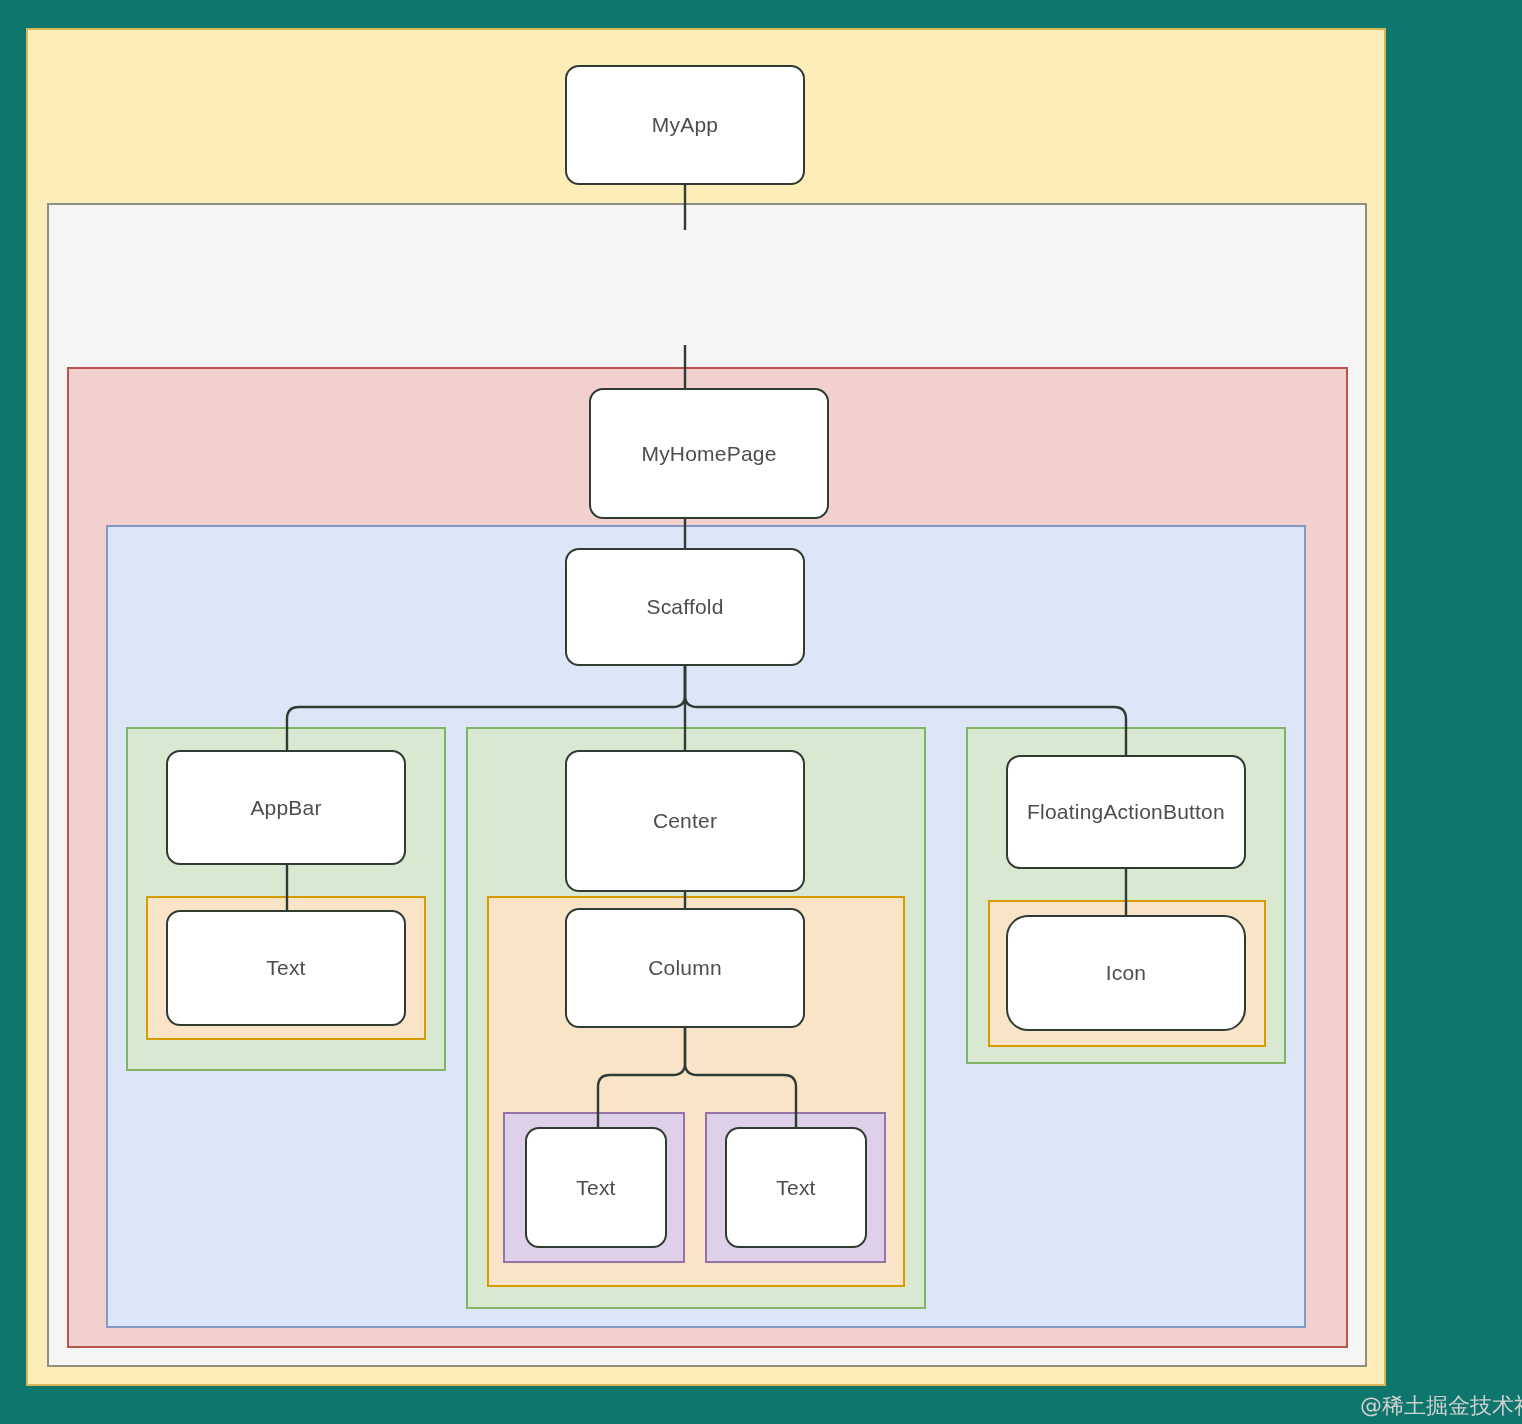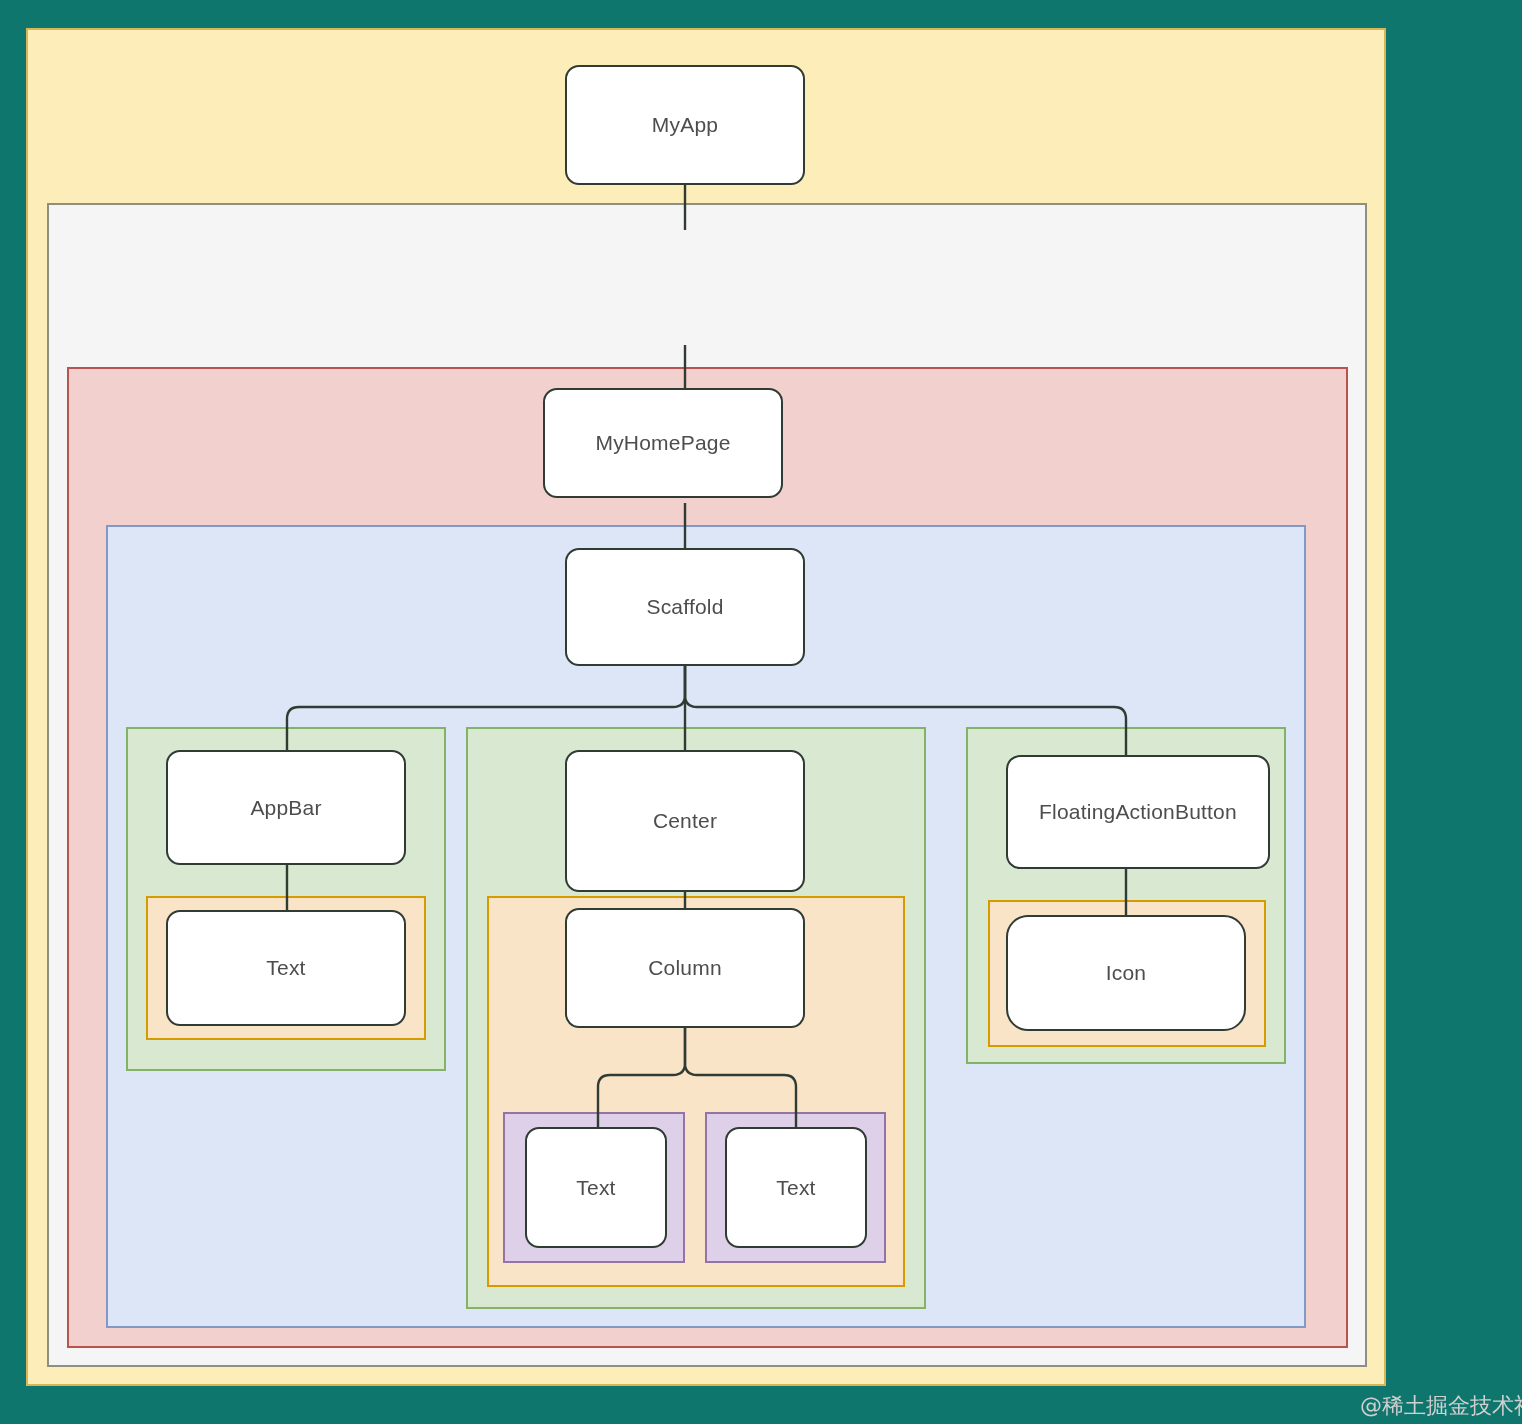--- a/index.html
+++ b/index.html
@@ -116,35 +116,35 @@
 
     <path d="M 685 1028 L 685 1063 Q 685 1075 673 1075 L 610 1075 Q 598 1075 598 1087 L 598 1135"></path>
     <path d="M 685 1028 L 685 1063 Q 685 1075 697 1075 L 784 1075 Q 796 1075 796 1087 L 796 1135"></path>
 
     <path d="M 1126 869 L 1126 935"></path>
   </svg>
 
   <div class="node" style="left:565px; top:65px; width:240px; height:120px;">MyApp</div>
 
 
-  <div class="node" style="left:543px; top:388px; width:240px; height:110px;">MyHomePage</div>
+  <div class="node" style="left:589px; top:388px; width:240px; height:131px;">MyHomePage</div>
 
   <div class="node" style="left:565px; top:548px; width:240px; height:118px;">Scaffold</div>
 
   <div class="node" style="left:166px; top:750px; width:240px; height:115px;">AppBar</div>
 
   <div class="node" style="left:166px; top:910px; width:240px; height:116px;">Text</div>
 
   <div class="node" style="left:565px; top:750px; width:240px; height:142px;">Center</div>
 
   <div class="node" style="left:565px; top:908px; width:240px; height:120px;">Column</div>
 
   <div class="node" style="left:525px; top:1127px; width:142px; height:121px;">Text</div>
 
   <div class="node" style="left:725px; top:1127px; width:142px; height:121px;">Text</div>
 
-  <div class="node" style="left:1006px; top:755px; width:264px; height:114px;">FloatingActionButton</div>
+  <div class="node" style="left:1006px; top:755px; width:240px; height:114px;">FloatingActionButton</div>
 
   <div class="node" style="left:1006px; top:915px; width:240px; height:116px;border-radius:22px;">Icon</div>
 
   <div class="watermark" style="left:1360px; top:1391px;">@稀土掘金技术社区</div>
 
 </div>
 
 </body></html>

